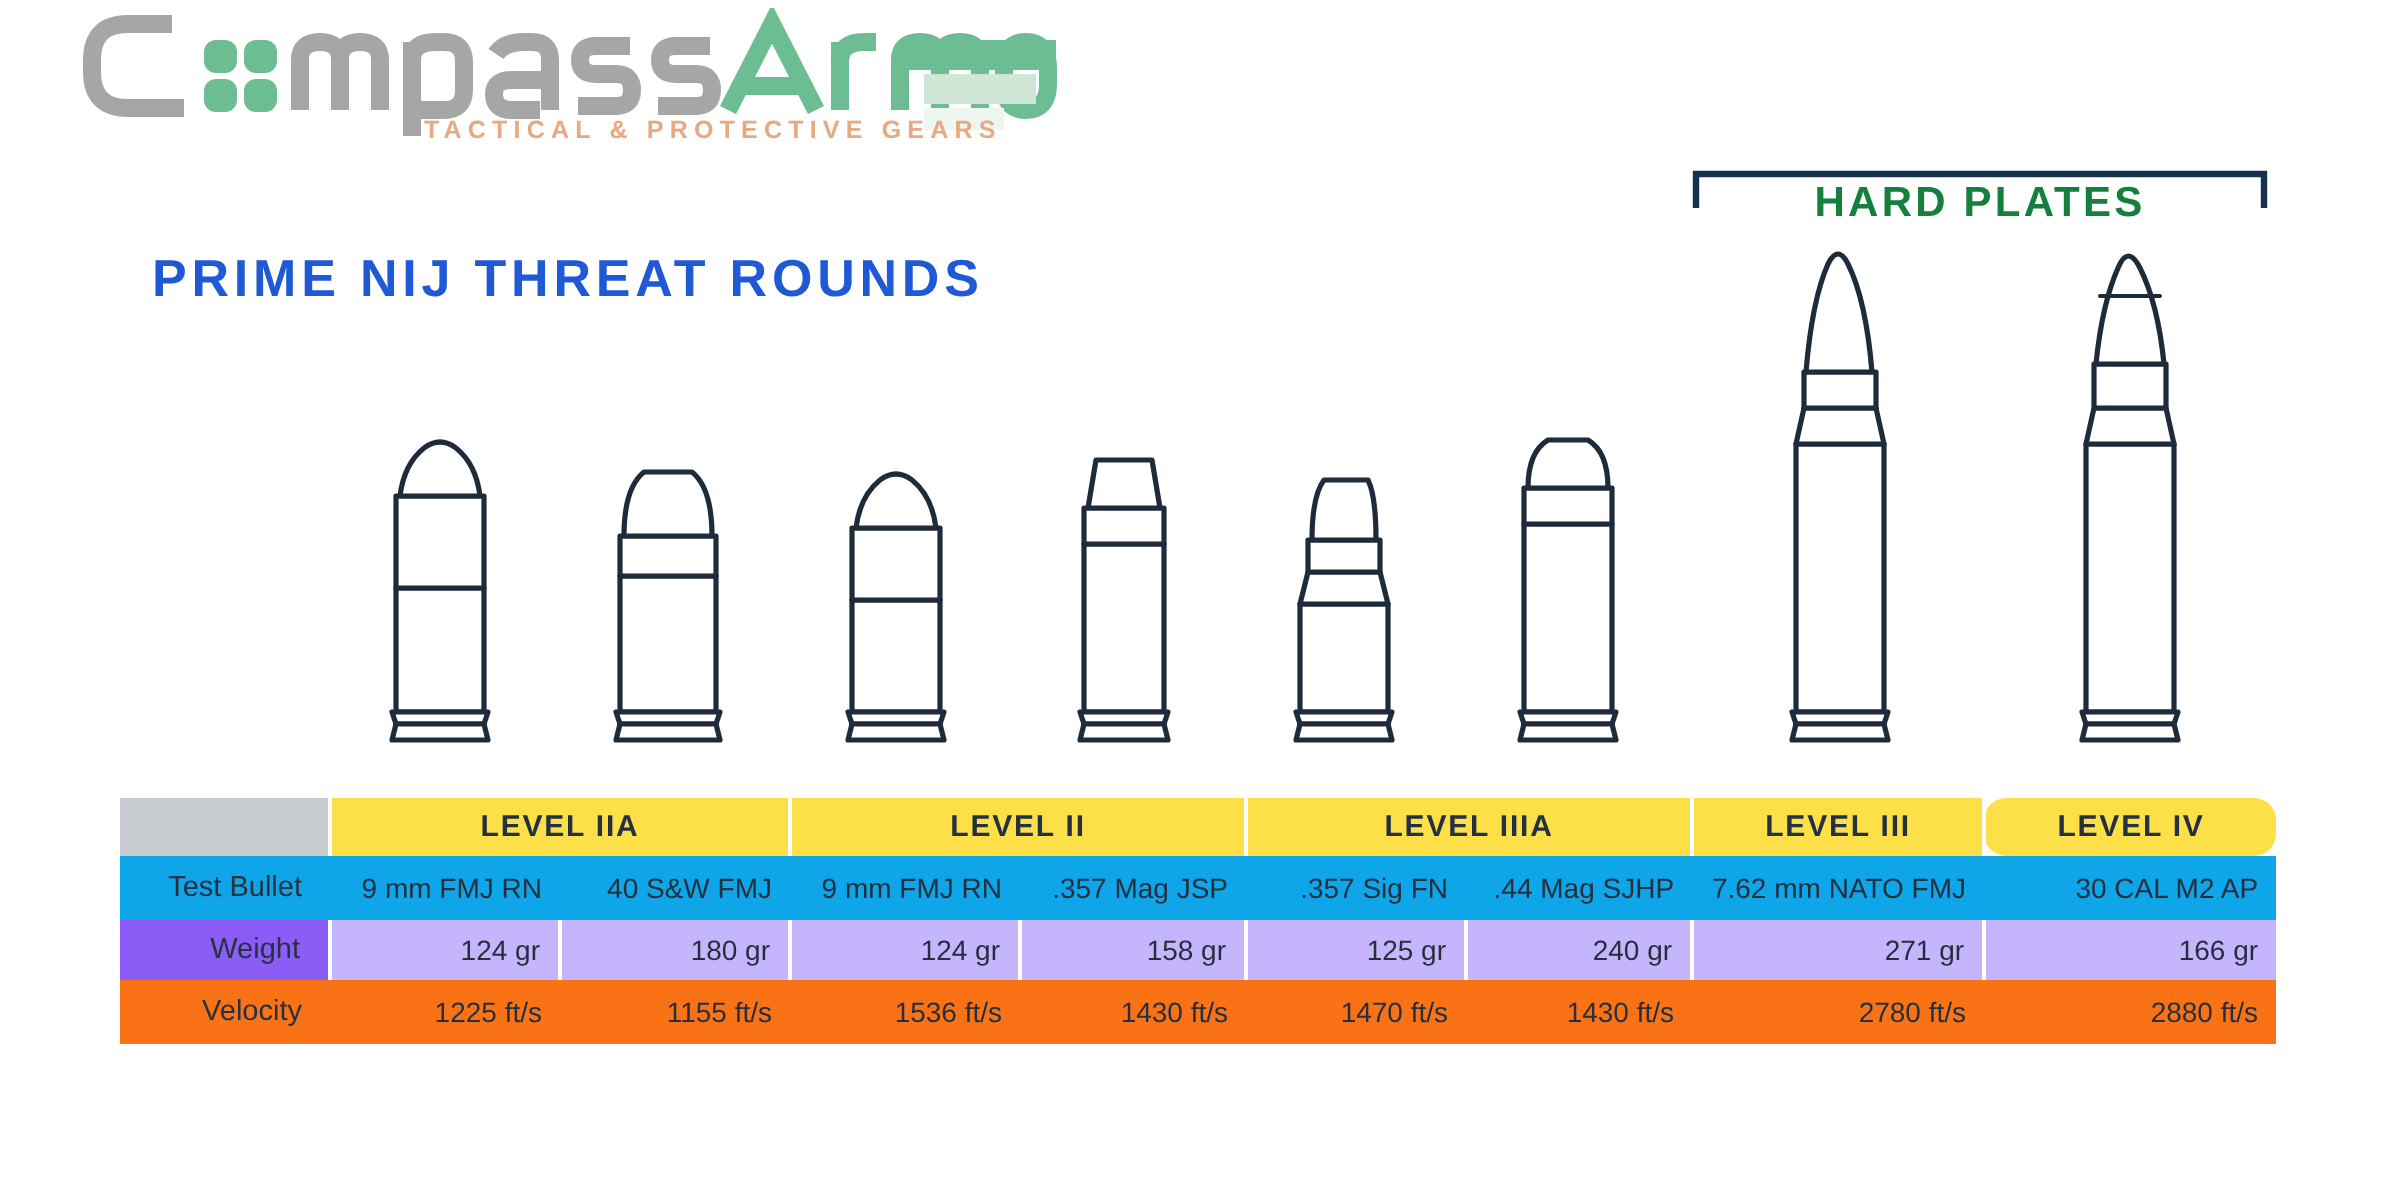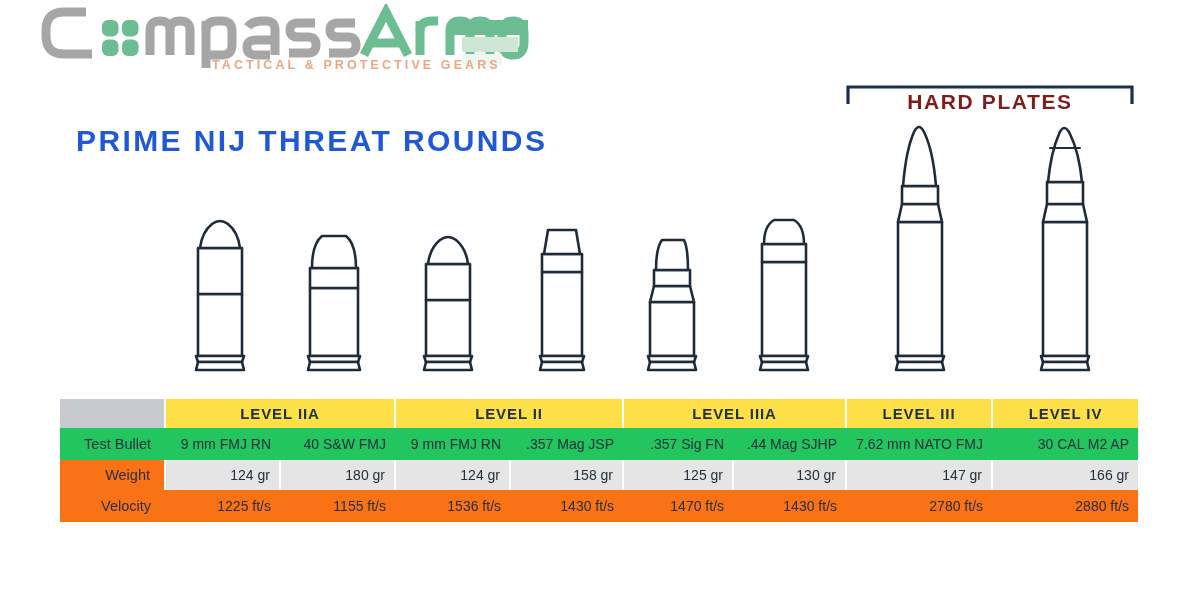--- a/index.html
+++ b/index.html
@@ -11,32 +11,32 @@
   }
   #stage { position: relative; width: 1200px; height: 476px; background:#fff; }
 
   
   #logo { position: absolute; left: 30px; top: 4px; width: 500px; height: 72px; }
   #logo svg { display:block; }
 
   
   #page-title {
     position: absolute; left: 76px; top: 124px;
-    font-size: 30px; font-weight: 700; letter-spacing: 2.4px;
+    font-size: 26px; font-weight: 700; letter-spacing: 2.4px;
     color: #2059d6; white-space: nowrap;
     font-family: "Liberation Sans", sans-serif;
   }
 
   
   #hardplates-group { position: absolute; left: 846px; top: 84px; width: 288px; height: 42px; }
   #hardplates-bracket { position:absolute; left:0; top:0; width:288px; height:22px; }
   #hardplates-label {
     position: absolute; left: 0; top: 6px; width: 288px;
     text-align: center; font-size: 21px; font-weight: 700;
-    letter-spacing: 1.6px; color: #7f1d1d; white-space: nowrap;
+    letter-spacing: 1.6px; color: #15803d; white-space: nowrap;
   }
 
   
   #bullets { position: absolute; left: 0; top: 0; width: 1200px; height: 395px; }
 
   
   #spec-table {
     position: absolute; left: 60px; top: 399px;
     width: 1078px; border-collapse: collapse;
     table-layout: fixed;
@@ -47,35 +47,35 @@
     font-weight: 400; text-align: right;
     white-space: nowrap; overflow: hidden;
   }
   #spec-table .hdr-row th {
     height: 29px; background: #fde047;
     text-align: center; font-size: 15px; font-weight: 700;
     letter-spacing: 0.9px; color: #243142;
     border-right: 2px solid #ffffff;
   }
   #spec-table .hdr-row th.hdr-blank { background: #c7cace; }
-  #spec-table .hdr-row th:last-child { border-right: none; }
-
-  #spec-table tr.row-bullet td { height: 32px; background: #22c55e; }
+  #spec-table .hdr-row th:last-child { border-right: none; border-radius: 11px; }
+
+  #spec-table tr.row-bullet td { height: 32px; background: #0ea5e9; }
   #spec-table tr.row-weight td {
-    height: 30px; background: #e5e5e5;
+    height: 30px; background: #c4b5fd;
     border-right: 2px solid #ffffff;
   }
   #spec-table tr.row-weight td:last-child { border-right: none; padding-left: 44px; }
   #spec-table tr.row-velocity td { height: 32px; background: #f97316; }
 
   #spec-table td.rowlabel, #spec-table tr.row-weight td.rowlabel {
     text-align: right; padding-right: 14px;
     font-size: 14.5px; color: #27313f;
   }
-  #spec-table tr.row-weight td.rowlabel { background: #f97316; }
+  #spec-table tr.row-weight td.rowlabel { background: #8b5cf6; }
 </style>
 </head>
 <body>
 
 <div id="stage">
 
   <div id="logo">
     <svg width="500" height="72" viewBox="0 0 500 72" xmlns="http://www.w3.org/2000/svg">
       <g fill="none" stroke="#a6a6a6" stroke-width="9" stroke-linecap="butt">
 
@@ -256,22 +256,22 @@
         <td>7.62 mm NATO FMJ</td>
         <td>30 CAL M2 AP</td>
       </tr>
       <tr class="row-weight">
         <td class="rowlabel">Weight</td>
         <td>124 gr</td>
         <td>180 gr</td>
         <td>124 gr</td>
         <td>158 gr</td>
         <td>125 gr</td>
-        <td>130 gr</td>
-        <td>147 gr</td>
+        <td>240 gr</td>
+        <td>271 gr</td>
         <td>166 gr</td>
       </tr>
       <tr class="row-velocity">
         <td class="rowlabel">Velocity</td>
         <td>1225 ft/s</td>
         <td>1155 ft/s</td>
         <td>1536 ft/s</td>
         <td>1430 ft/s</td>
         <td>1470 ft/s</td>
         <td>1430 ft/s</td>

